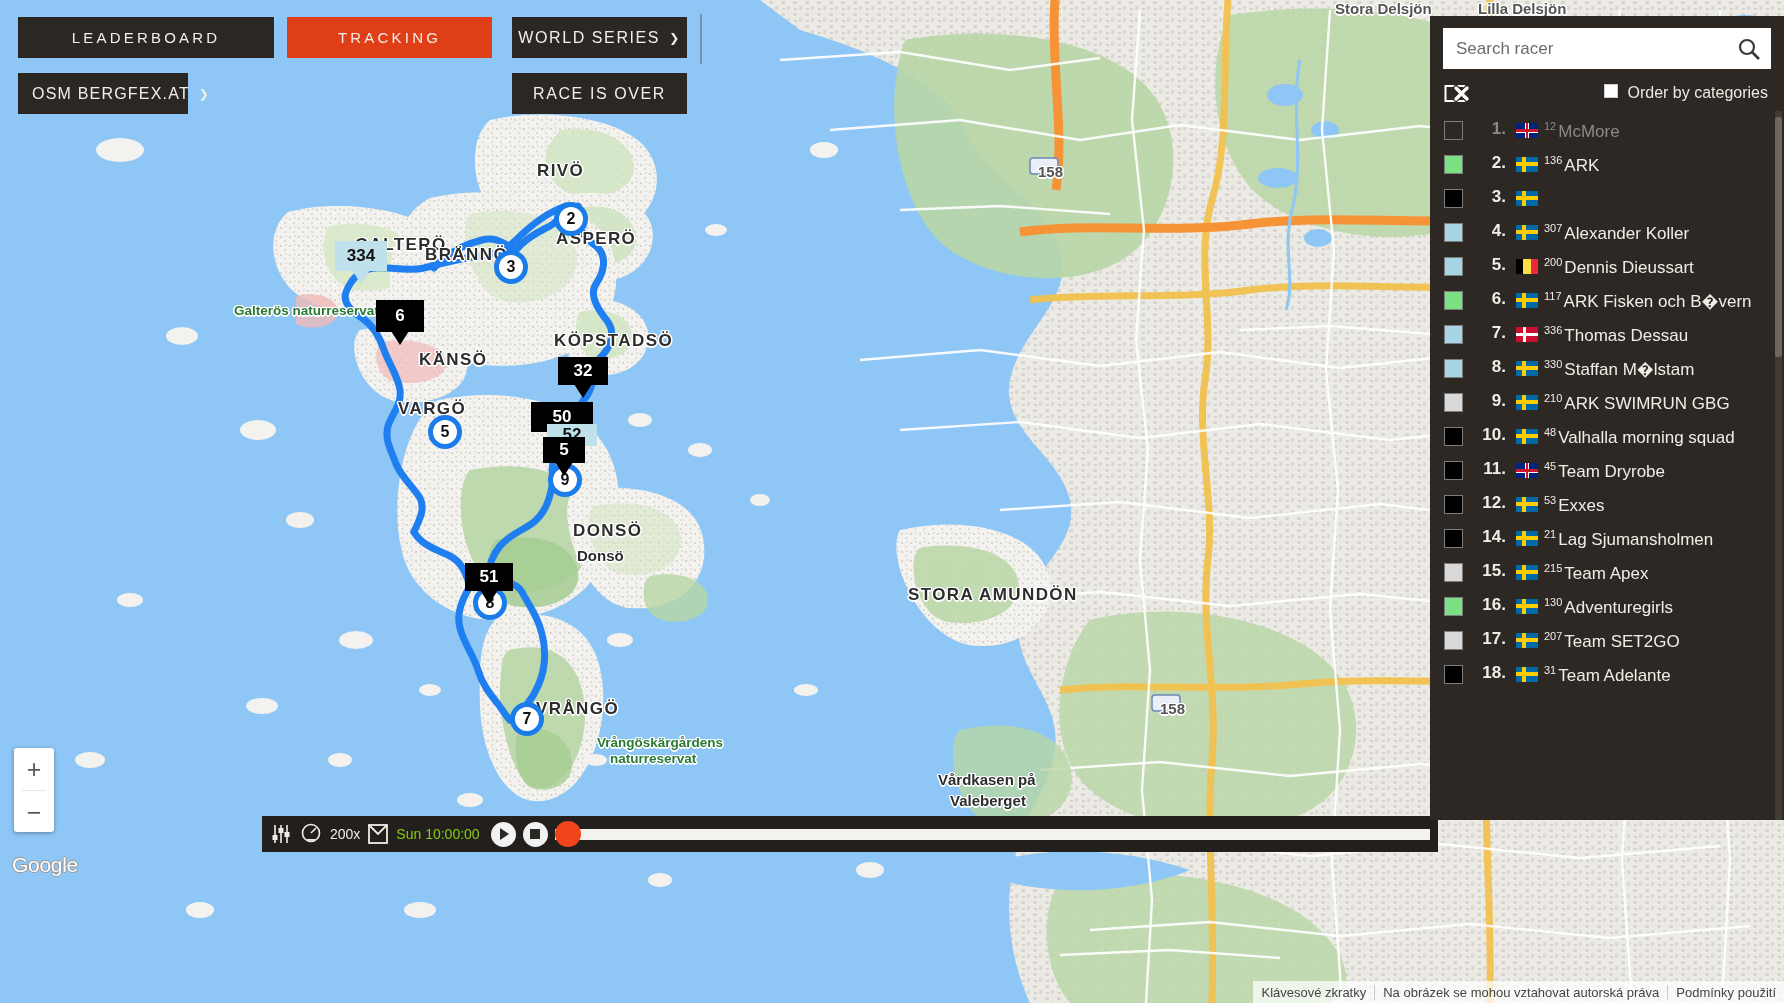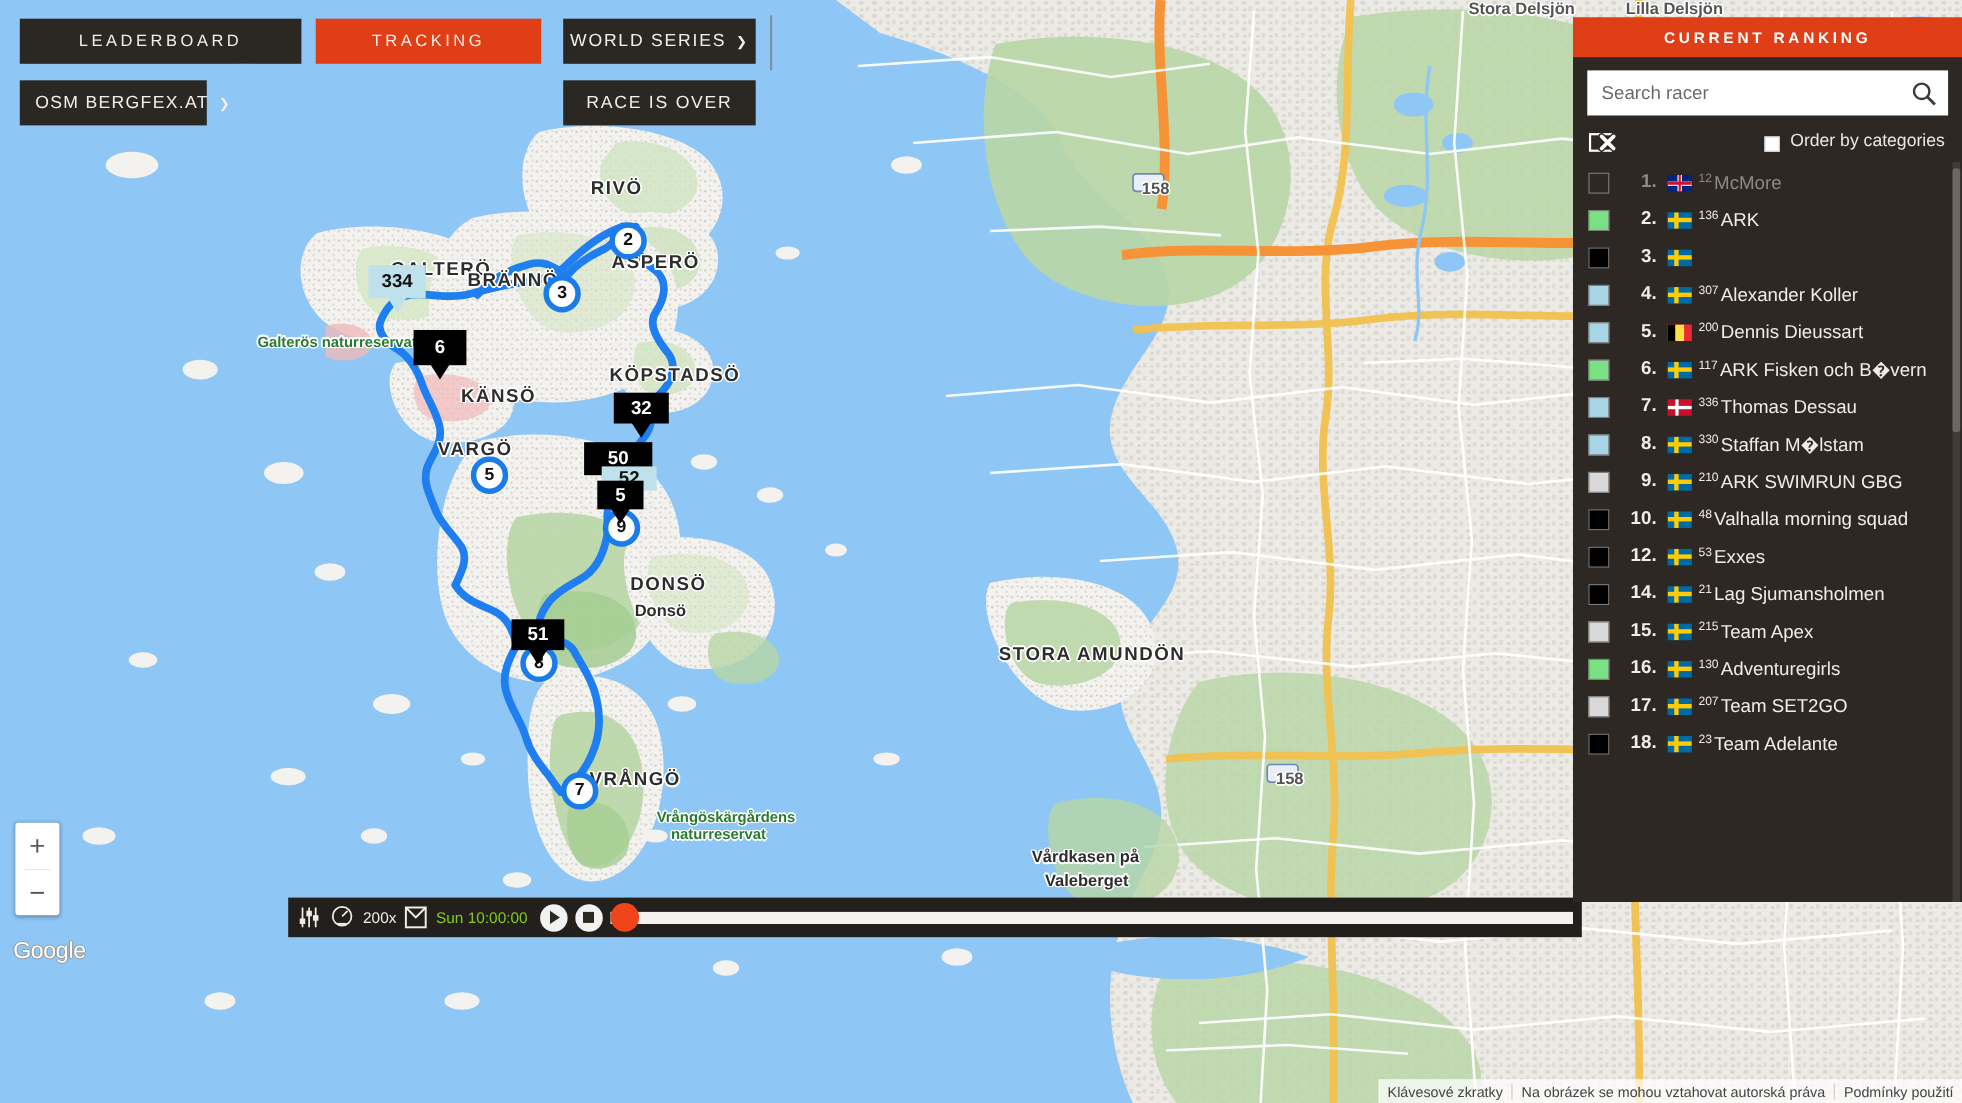--- a/index.html
+++ b/index.html
@@ -128,21 +128,21 @@
     font-size:17px; color:#555; padding:0 42px 0 13px;
     font-family:"Liberation Sans",sans-serif; background:#fff;
   }
   .search-box input::placeholder { color:#6b6b6b; }
   .search-ic { position:absolute; right:10px; top:9px; cursor:pointer; }
   .ctrl-row {
     display:flex; align-items:center; height:36px;
     padding:0 16px 0 14px; color:#ebe8e2; font-size:16px;
   }
   .clearsel { cursor:pointer; display:flex; align-items:center; }
-  .ctrl-right { margin-left:auto; display:flex; align-items:flex-end; gap:9px; }
+  .ctrl-right { margin-left:auto; display:flex; align-items:flex-start; gap:9px; }
   .cbx { width:14px; height:14px; background:#fff; border:1px solid #cfcfcf; cursor:pointer; flex:0 0 auto;}
   .rank-list { flex:1 1 auto; overflow:hidden; position:relative; padding-top:4px; }
   .rank-row {
     display:flex; align-items:flex-start; gap:0;
     padding:4px 8px 4px 14px; cursor:pointer; min-height:34px;
   }
   .swatch {
     width:19px; height:19px; flex:0 0 auto; margin-top:2px;
     border:1px solid #7d7d7d;
   }
@@ -489,21 +489,20 @@
   <div class="pbtn">
       <div class="sq"></div>
     </div>
   <div class="track-wrap">
     <div class="track"></div>
     <div class="track-handle" style="left: 0%;"></div>
   </div>
 </div>
 
 <div class="panel">
-  <div class="panel-head">CURRENT RANKING</div>
 
   <div class="search-row">
     <div class="search-box">
       <input type="text" placeholder="Search racer" style="">
       <span class="search-ic">
         <svg width="24" height="24" viewBox="0 0 24 24">
           <circle cx="10" cy="10" r="7" fill="none" stroke="#3a3a3a" stroke-width="2.2"></circle>
           <line x1="15" y1="15" x2="22" y2="22" stroke="#3a3a3a" stroke-width="2.6"></line>
         </svg>
       </span>
@@ -590,20 +589,29 @@
         <span class="rk-txt"><sup>210</sup>ARK SWIMRUN GBG</span>
       </div>
       <div class="rank-row">
         <span class="swatch" style="background: rgb(0, 0, 0);"></span>
         <span class="rk-pos">10.</span>
         <span class="flag f-se"></span>
         <span class="rk-txt"><sup>48</sup>Valhalla morning squad</span>
       </div>
       <div class="rank-row">
         <span class="swatch" style="background: rgb(0, 0, 0);"></span>
+        <span class="rk-pos">11.</span>
+        <span class="flag f-gb">
+          <i></i>
+          <u></u>
+        </span>
+        <span class="rk-txt"><sup>45</sup>Team Dryrobe</span>
+      </div>
+      <div class="rank-row">
+        <span class="swatch" style="background: rgb(0, 0, 0);"></span>
         <span class="rk-pos">12.</span>
         <span class="flag f-se"></span>
         <span class="rk-txt"><sup>53</sup>Exxes</span>
       </div>
       <div class="rank-row">
         <span class="swatch" style="background: rgb(0, 0, 0);"></span>
         <span class="rk-pos">14.</span>
         <span class="flag f-se"></span>
         <span class="rk-txt"><sup>21</sup>Lag Sjumansholmen</span>
       </div>
@@ -622,21 +630,21 @@
       <div class="rank-row">
         <span class="swatch" style="background: rgb(217, 217, 217);"></span>
         <span class="rk-pos">17.</span>
         <span class="flag f-se"></span>
         <span class="rk-txt"><sup>207</sup>Team SET2GO</span>
       </div>
       <div class="rank-row">
         <span class="swatch" style="background: rgb(0, 0, 0);"></span>
         <span class="rk-pos">18.</span>
         <span class="flag f-se"></span>
-        <span class="rk-txt"><sup>23</sup>Team Adelante</span>
+        <span class="rk-txt"><sup>31</sup>Team Adelante</span>
       </div>
     </div>
 </div>
 
 <div class="attrib" id="attrib">
     <span>Klávesové zkratky</span>
     <span>Na obrázek se mohou vztahovat autorská práva</span>
     <span>Podmínky použití</span>
   </div>
 

